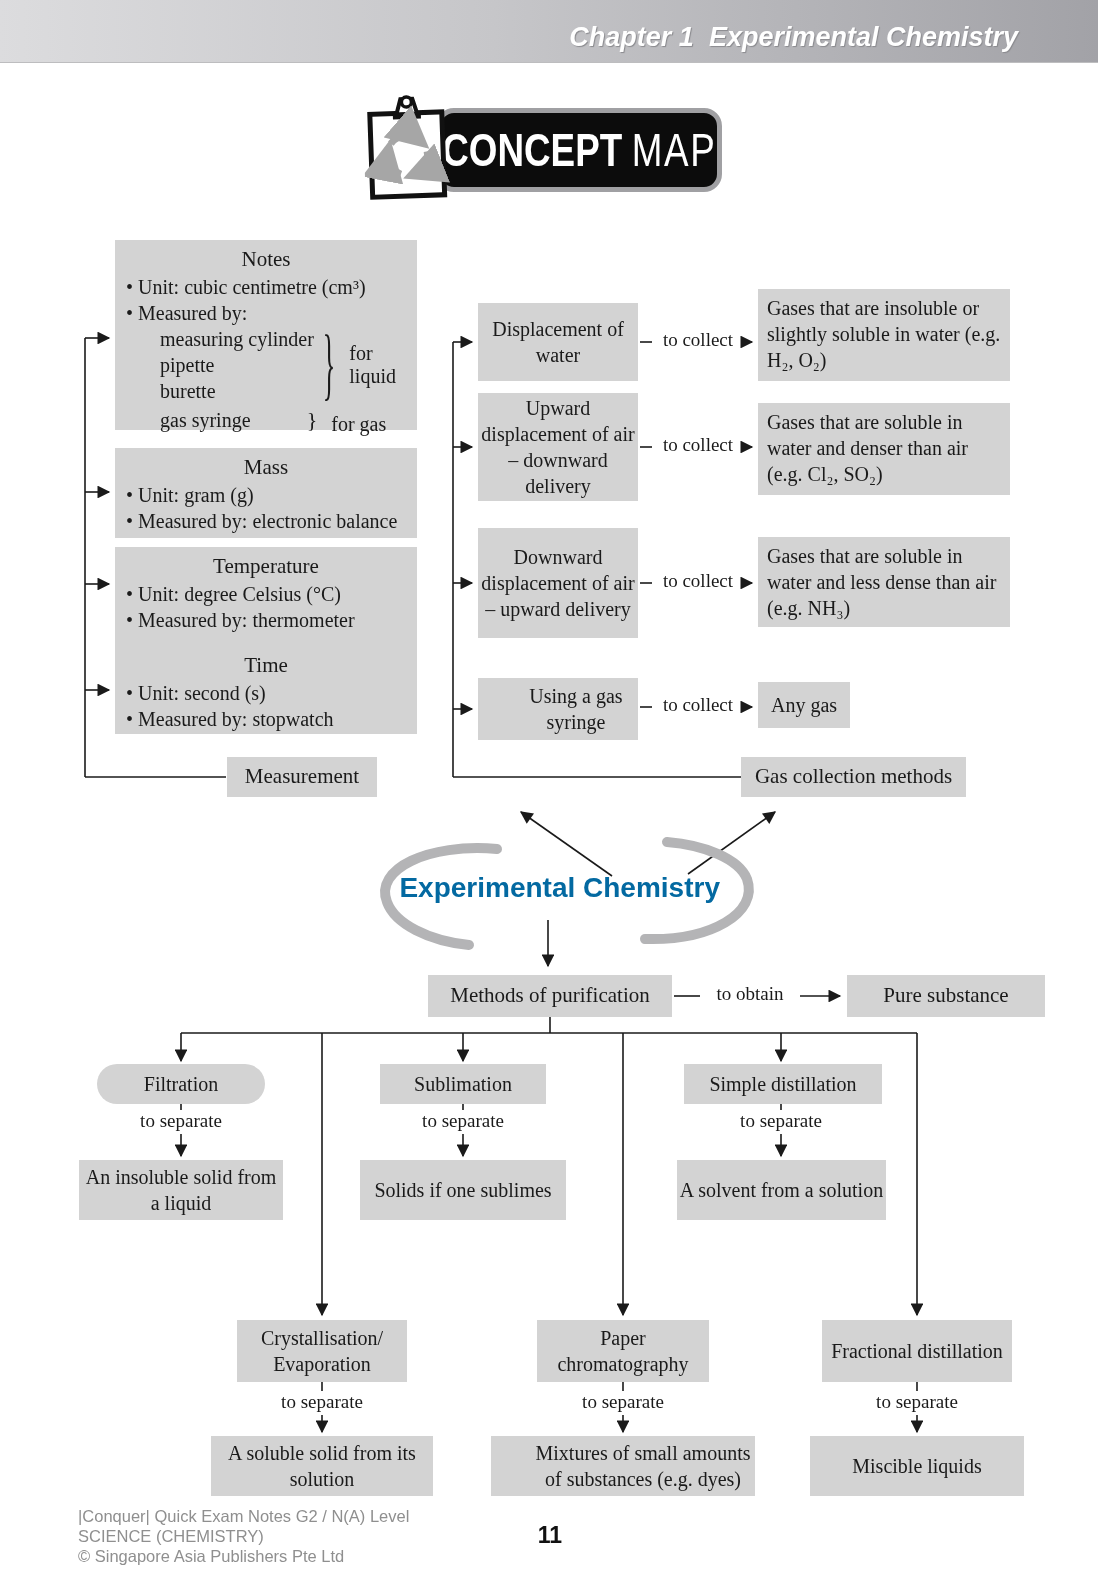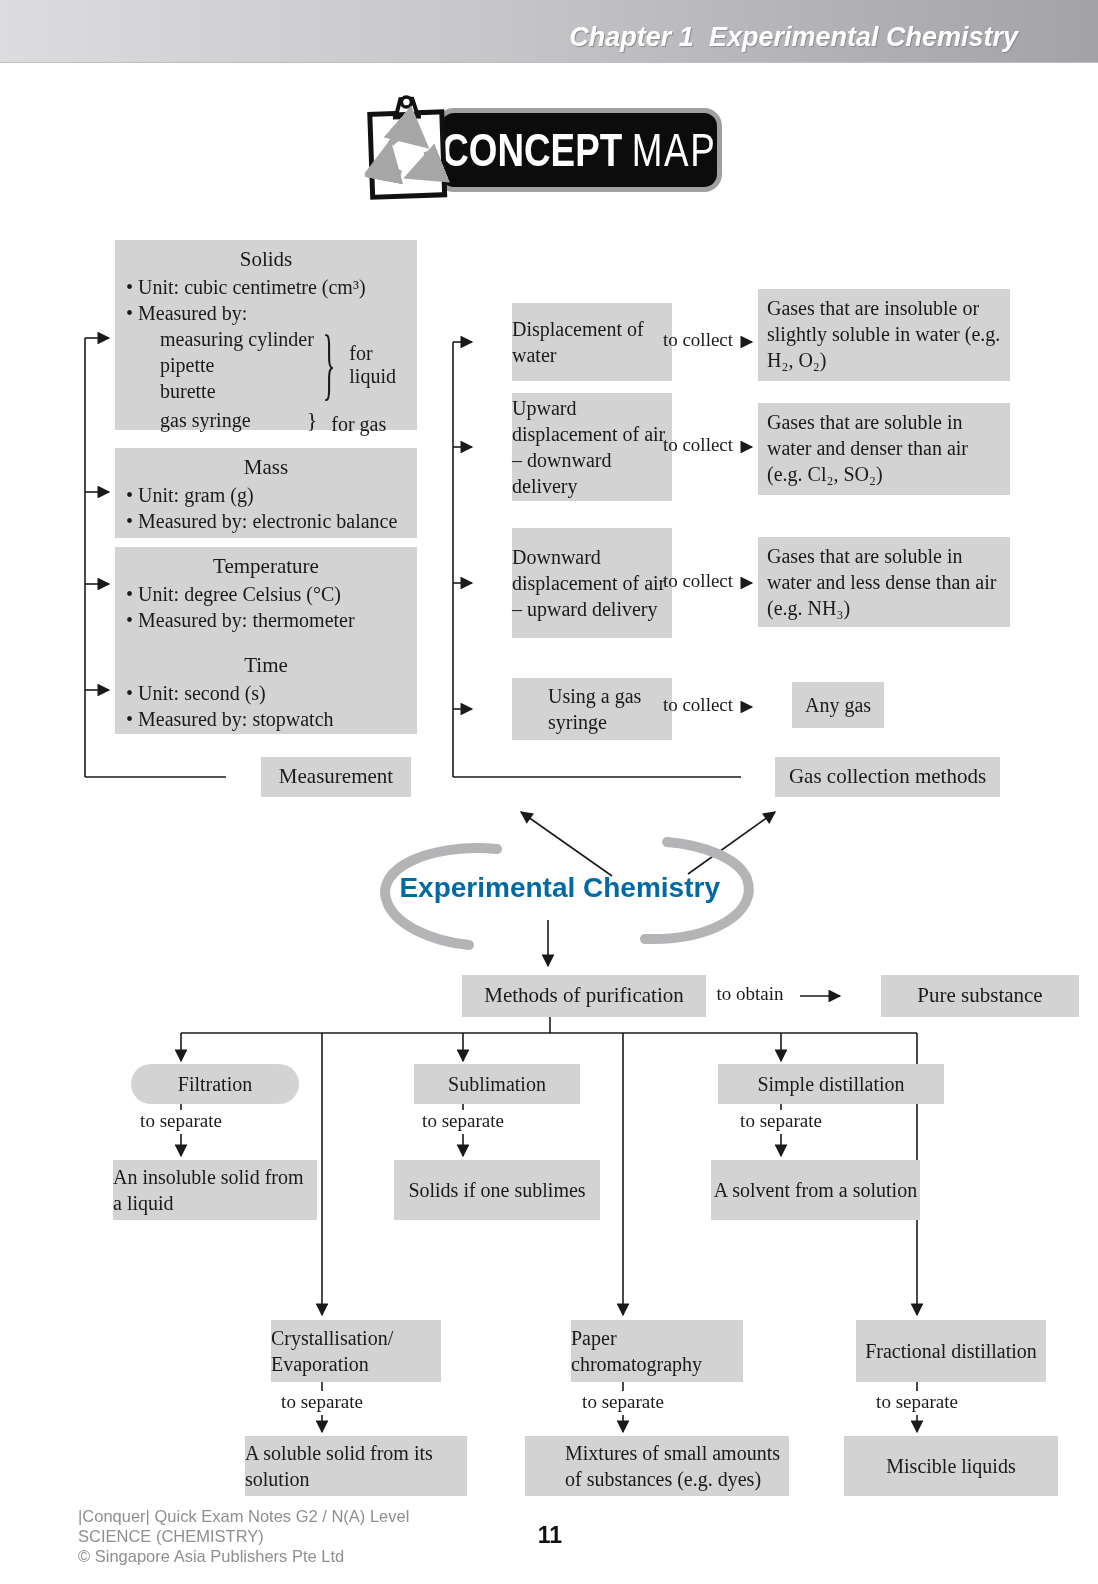--- a/index.html
+++ b/index.html
@@ -16,21 +16,21 @@
   #badge-pill{position:absolute;left:436px;top:108px;width:276px;height:74px;background:#0c0c0c;
     border:5px solid #a0a0a3;border-radius:18px;display:flex;align-items:center;justify-content:center;}
   #badge-pill .inner{display:flex;align-items:baseline;gap:12px;transform:scaleX(0.8);
     font-family:"Liberation Sans",sans-serif;color:#fff;white-space:nowrap;}
   #badge-pill .c1{font-size:46px;font-weight:800;letter-spacing:0px;}
   #badge-pill .c2{font-size:46px;font-weight:400;letter-spacing:2px;}
   #clipboard{position:absolute;left:364px;top:90px;transform:rotate(-2deg);}
   
   .gbox{position:absolute;background:#d3d3d3;box-sizing:border-box;font-size:20px;line-height:1.3;}
   .pad{padding:6px 9px;}
-  .ctr{display:flex;align-items:center;justify-content:center;margin-left:34px;}
+  .ctr{display:flex;align-items:center;justify-content:center;text-align:center;}
   .btitle{text-align:center;font-size:21px;margin-bottom:1px;}
   .bullet{padding-left:2px;}
   .bullet::before{content:"•  ";}
   .indent{margin-left:36px;}
   .brace-big{font-size:26px;transform:scaleY(3.1);display:inline-block;font-weight:400;}
   .brace{font-size:22px;}
   .conn-label{position:absolute;font-size:19px;text-align:center;}
   
   #hub-title{position:absolute;left:370px;top:872px;width:350px;text-align:right;
     font-family:"Liberation Sans",sans-serif;font-weight:bold;font-size:28px;color:#0369a1;}
@@ -140,21 +140,21 @@
       <rect x="30" y="22" width="28" height="7" fill="#111"></rect>
       <g stroke="#a6a6a6" stroke-width="7" fill="none">
         <path d="M 27 53 A 20 20 0 0 1 56 51" marker-end="url(#arrg)"></path>
         <path d="M 63 62 A 20 20 0 0 1 50 84" marker-end="url(#arrg)"></path>
         <path d="M 36 84 A 20 20 0 0 1 24 61" marker-end="url(#arrg)"></path>
       </g>
     </svg>
   </div>
 
   <div class="gbox pad" style="left:115px;top:240px;width:302px;height:190px;">
-    <div class="btitle">Solids</div>
+    <div class="btitle">Notes</div>
     <div class="bullet">Unit: cubic centimetre (cm³)</div>
     <div class="bullet">Measured by:</div>
     <div class="vrow indent">
       <div class="vcol">
         <div>measuring cylinder</div>
         <div>pipette</div>
         <div>burette</div>
       </div>
       <div class="brace-big">}</div>
       <div class="vnote" style="margin-left:14px;">for liquid</div>
@@ -204,21 +204,21 @@
   <div class="gbox ctr" style="left:741px;top:757px;width:225px;height:40px;font-size:21px;">Gas collection methods</div>
 
   <div id="hub-title">Experimental Chemistry</div>
 
   <div class="gbox ctr" style="left:428px;top:975px;width:244px;height:42px;font-size:21px;">Methods of purification</div>
   <div class="conn-label" style="left:700px;top:983px;width:100px;">to obtain</div>
   <div class="gbox ctr" style="left:847px;top:975px;width:198px;height:42px;font-size:21px;">Pure substance</div>
 
   <div class="gbox ctr" style="left:97px;top:1064px;width:168px;height:40px;border-radius:20px;">Filtration</div>
   <div class="gbox ctr" style="left:380px;top:1064px;width:166px;height:40px;">Sublimation</div>
-  <div class="gbox ctr" style="left:684px;top:1064px;width:226px;height:40px;">Simple distillation</div>
+  <div class="gbox ctr" style="left:684px;top:1064px;width:198px;height:40px;">Simple distillation</div>
 
   <div class="conn-label" style="left:126px;top:1110px;width:110px;">to separate</div>
   <div class="conn-label" style="left:408px;top:1110px;width:110px;">to separate</div>
   <div class="conn-label" style="left:726px;top:1110px;width:110px;">to separate</div>
 
   <div class="gbox ctr" style="left:79px;top:1160px;width:204px;height:60px;">An insoluble solid from a liquid</div>
   <div class="gbox ctr" style="left:360px;top:1160px;width:206px;height:60px;">Solids if one sublimes</div>
   <div class="gbox ctr" style="left:677px;top:1160px;width:209px;height:60px;">A solvent from a solution</div>
 
   <div class="gbox ctr" style="left:237px;top:1320px;width:170px;height:62px;">Crystallisation/ Evaporation</div>

